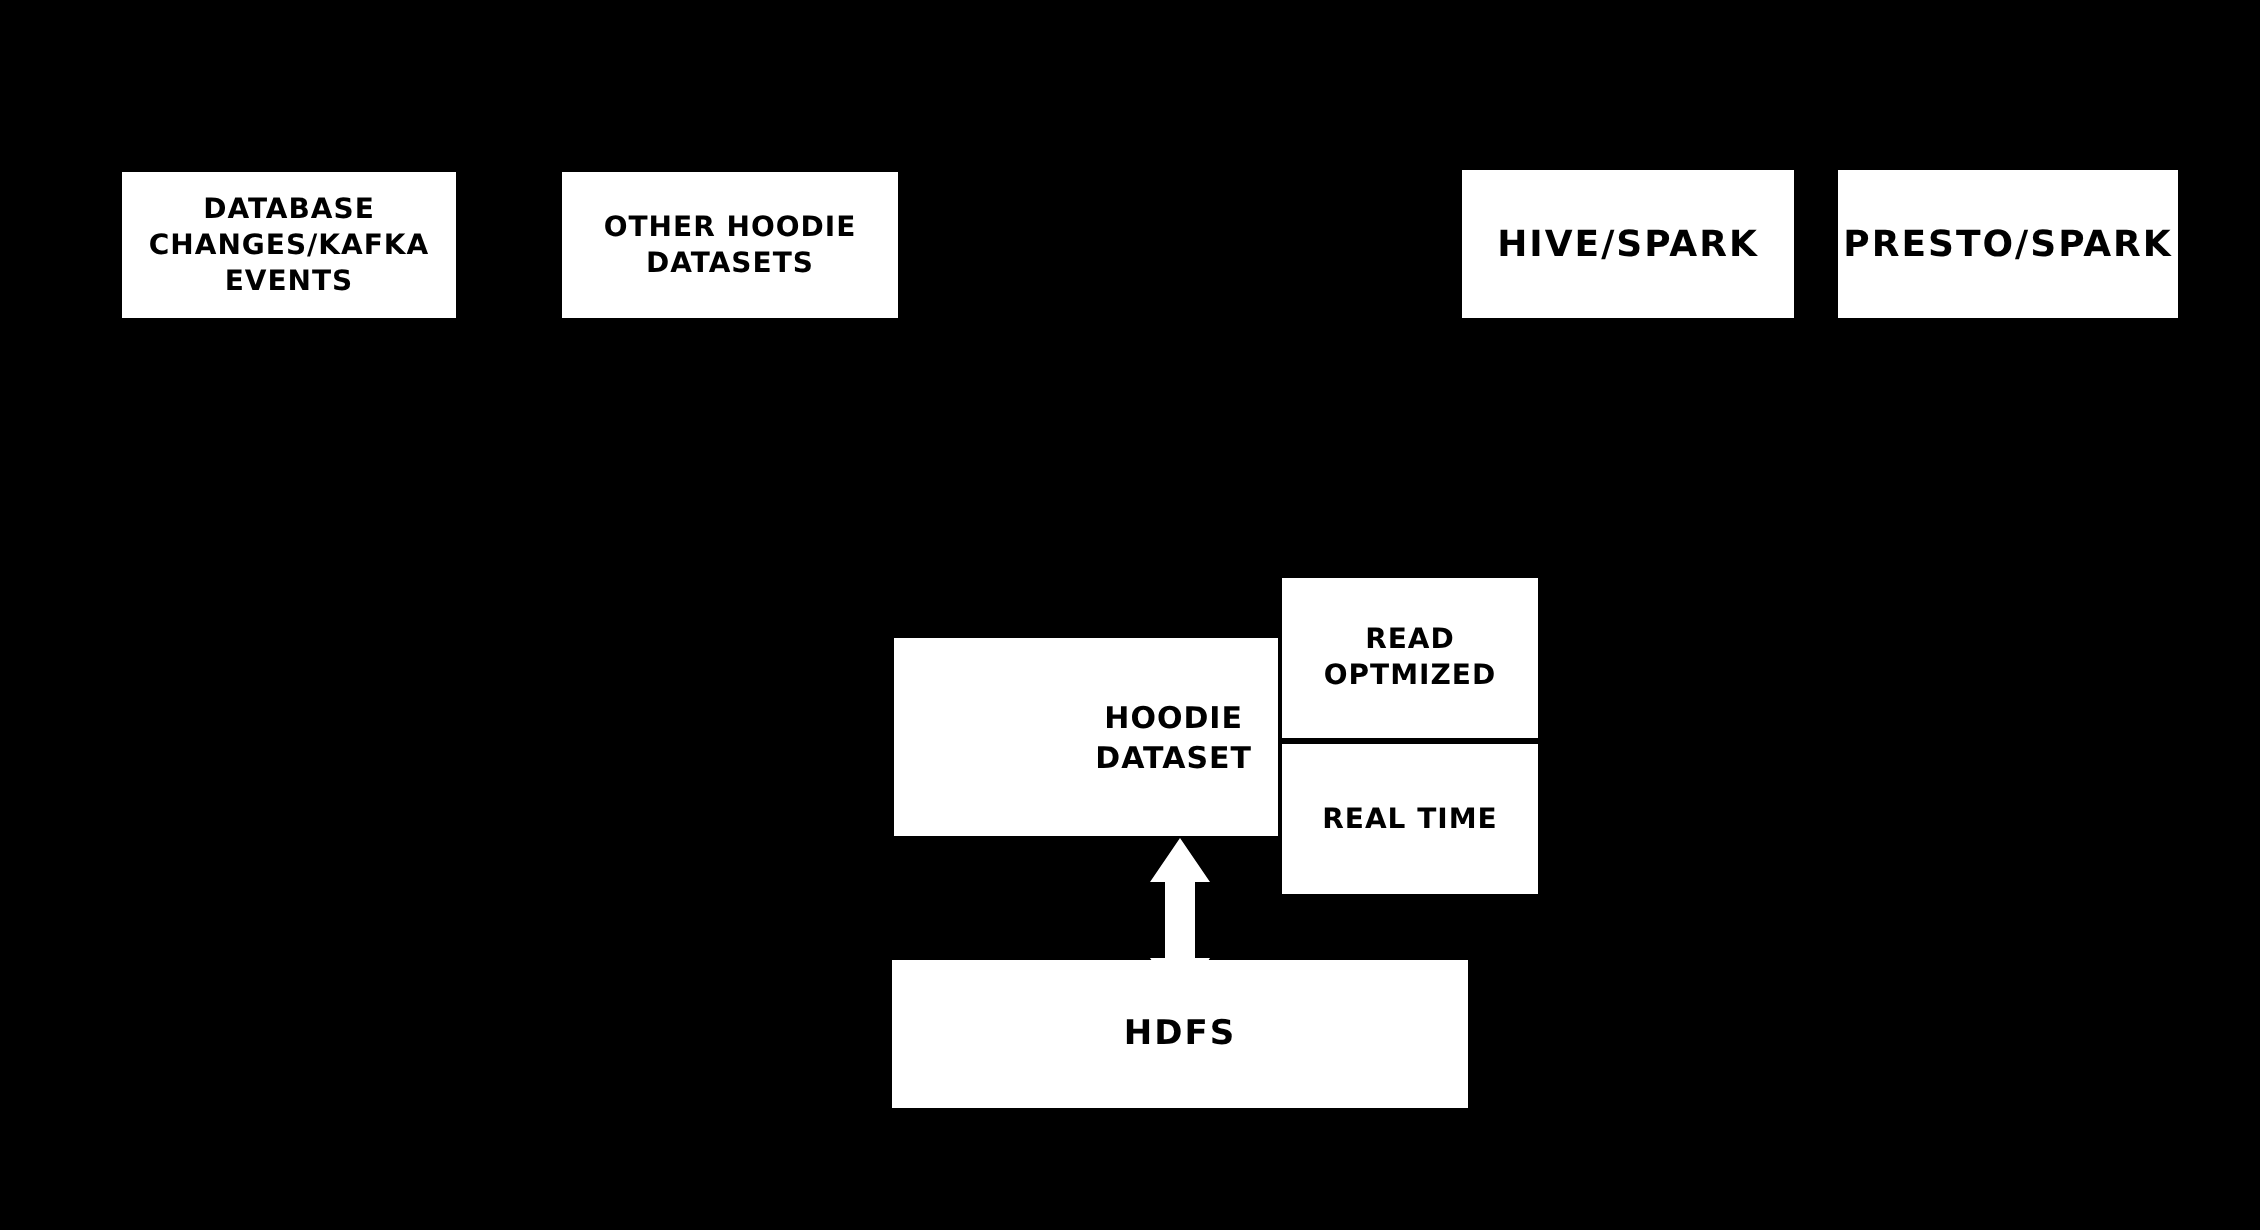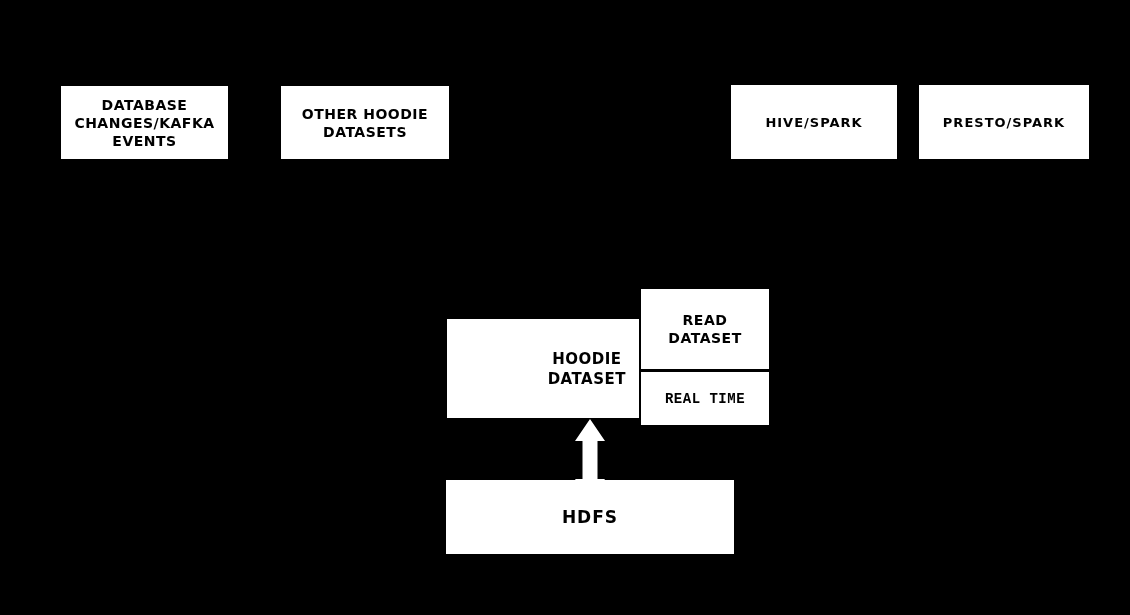--- a/index.html
+++ b/index.html
@@ -31,38 +31,38 @@
     display: block;
   }
   
   .marker {
     font-size: 14px;
     line-height: 18px;
     letter-spacing: 0.5px;
   }
   
   .comic {
-    font-size: 13px;
+    font-size: 18px;
     letter-spacing: 1px;
   }
 
   .n-db     { left: 61px;  top: 86px;  width: 167px; height: 73px; }
   .n-other  { left: 281px; top: 86px;  width: 168px; height: 73px; align-items: center; }
   .n-hive   { left: 731px; top: 85px;  width: 166px; height: 74px; }
   .n-presto { left: 919px; top: 85px;  width: 170px; height: 74px; }
 
   .n-hoodie {
     left: 447px; top: 319px; width: 192px; height: 99px;
     justify-content: flex-end;
     padding-right: 13px;
   }
   .n-hoodie .lbl { font-size: 15px; line-height: 20px; letter-spacing: 0.5px; }
 
   .n-read   { left: 641px; top: 289px; width: 128px; height: 80px; }
-  .n-real   { left: 641px; top: 372px; width: 128px; height: 53px; font-family: Liberation Mono, monospace; }
+  .n-real   { left: 641px; top: 372px; width: 128px; height: 75px; }
   .n-read .lbl, .n-real .lbl { font-size: 14px; line-height: 18px; letter-spacing: 0.5px; }
 
   .n-hdfs   { left: 446px; top: 480px; width: 288px; height: 74px; }
   .n-hdfs .lbl { font-size: 17px; letter-spacing: 1px; }
 
   .arrow-updown {
     position: absolute;
     left: 570px;
     top: 419px;
     width: 40px;
@@ -93,21 +93,21 @@
     <span class="lbl">HOODIE
 DATASET</span>
   </div>
 
   <div class="node n-presto">
     <span class="lbl comic">PRESTO/SPARK</span>
   </div>
 
   <div class="node n-read">
     <span class="lbl">READ
-DATASET</span>
+OPTMIZED</span>
   </div>
 
   <div class="node n-real">
     <span class="lbl">REAL TIME</span>
   </div>
 
   <div class="node n-hdfs">
     <span class="lbl">HDFS</span>
   </div>
 

